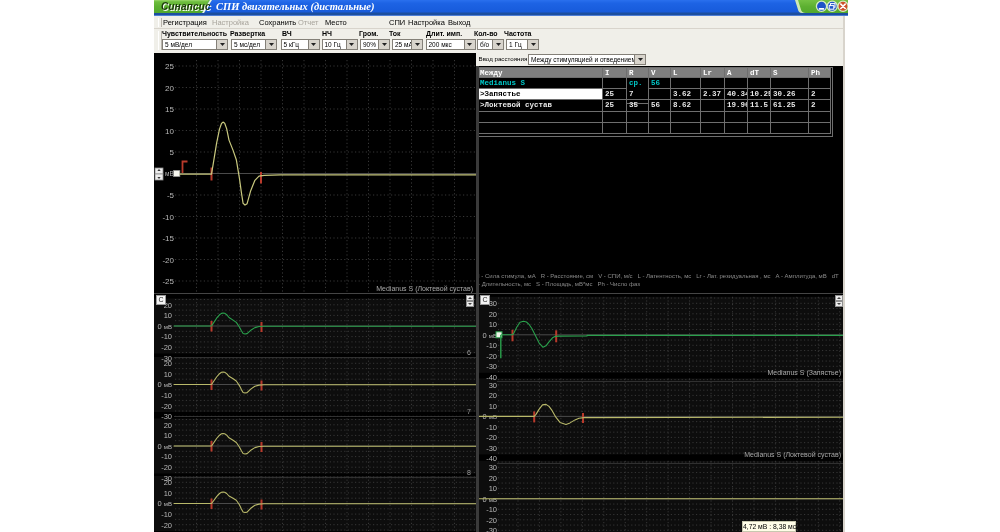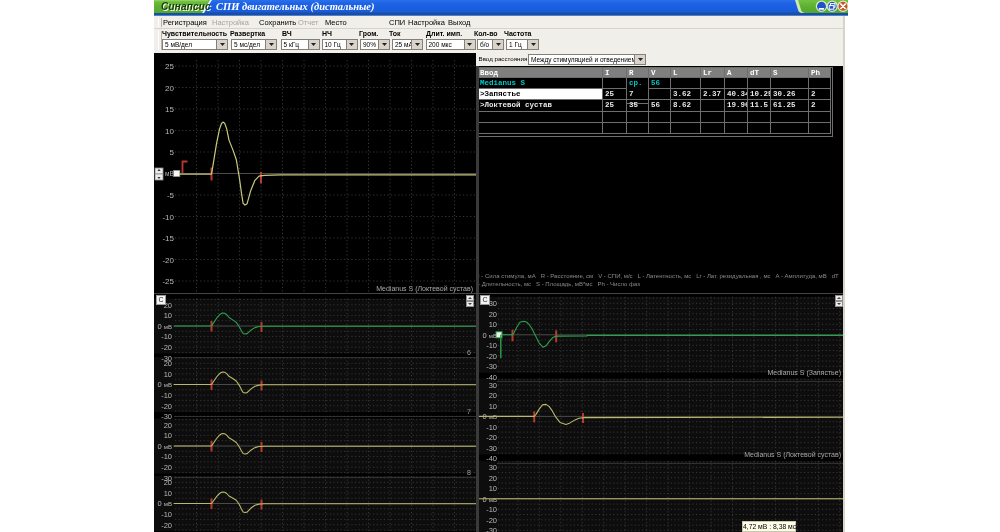--- a/index.html
+++ b/index.html
@@ -117,21 +117,21 @@
         </svg>
       </div></div>
 <div class="ab" style="left:476px;top:52px;width:368px;height:14px;background:#f0efe9;"></div>
 <div class="ab" style="left:478.5px;top:54.5px;font-size:6.2px;color:#000;">Ввод расстояния</div>
 <div class="combo" style="left:528px;top:54px;width:114px;">Между стимуляцией и отведением<div class="cbtn">
         <svg width="5" height="3">
           <path d="M0,0 L5,0 L2.5,3 Z" fill="#222"></path>
         </svg>
       </div></div>
 <div class="ab" style="left:477px;top:66.5px;width:354px;height:68px;border:1px solid #6e6e6e;background:#000;"></div>
-<div class="tcell" style="left:478px;top:67.5px;width:125px;height:10.5px;background:#7f7f7f;color:#fff;">Ввод</div>
+<div class="tcell" style="left:478px;top:67.5px;width:125px;height:10.5px;background:#7f7f7f;color:#fff;">Между</div>
 <div class="tcell" style="left:603px;top:67.5px;width:24px;height:10.5px;background:#7f7f7f;color:#fff;">I</div>
 <div class="tcell" style="left:627px;top:67.5px;width:22px;height:10.5px;background:#7f7f7f;color:#fff;">R</div>
 <div class="tcell" style="left:649px;top:67.5px;width:22px;height:10.5px;background:#7f7f7f;color:#fff;">V</div>
 <div class="tcell" style="left:671px;top:67.5px;width:30px;height:10.5px;background:#7f7f7f;color:#fff;">L</div>
 <div class="tcell" style="left:701px;top:67.5px;width:24px;height:10.5px;background:#7f7f7f;color:#fff;">Lr</div>
 <div class="tcell" style="left:725px;top:67.5px;width:23px;height:10.5px;background:#7f7f7f;color:#fff;">A</div>
 <div class="tcell" style="left:748px;top:67.5px;width:23px;height:10.5px;background:#7f7f7f;color:#fff;">dT</div>
 <div class="tcell" style="left:771px;top:67.5px;width:38px;height:10.5px;background:#7f7f7f;color:#fff;">S</div>
 <div class="tcell" style="left:809px;top:67.5px;width:21.5px;height:10.5px;background:#7f7f7f;color:#fff;">Ph</div>
 <div class="tcell" style="left:478px;top:78.0px;width:125px;height:11.2px;line-height:11.2px;color:#00c8c8;">Medianus S</div>

